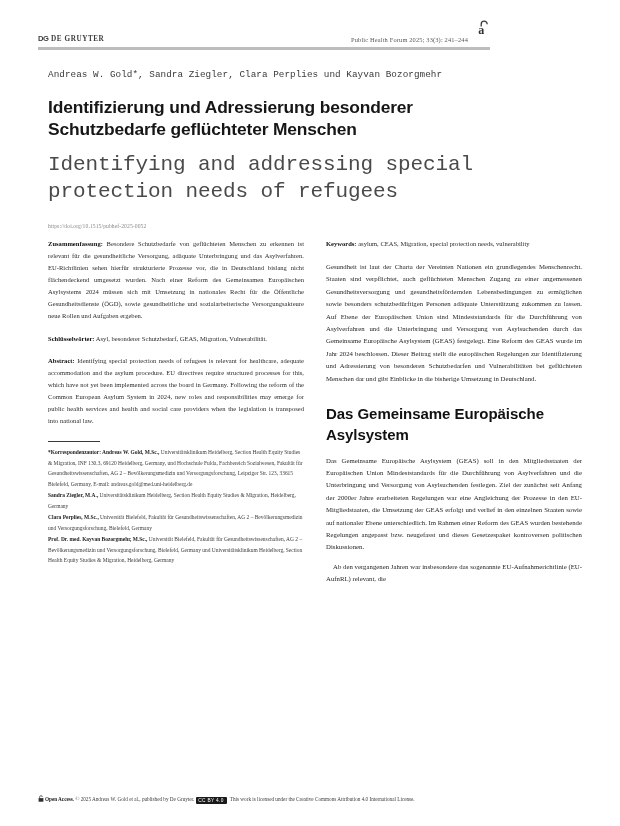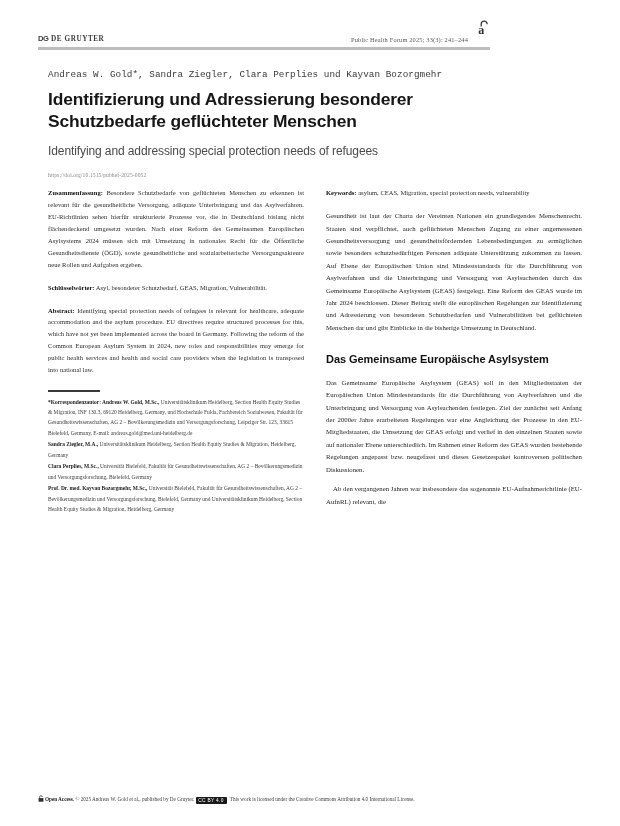--- a/index.html
+++ b/index.html
@@ -83,36 +83,36 @@
   
   .authors {
     margin-top: 19px;
     font-family: Liberation Mono, monospace;
     font-size: 9.3px;
     color: #3a3a3a;
     letter-spacing: 0.05px;
     margin-left: 10px;
   }
   .title-de {
-    margin-top: 8px;
+    margin-top: 16px;
     margin-left: 10px;
     font-family: "Liberation Sans", sans-serif;
     font-weight: bold;
     font-size: 17.4px;
     line-height: 1.27;
     letter-spacing: -0.15px;
     color: #161616;
     max-width: 470px;
   }
   .title-en {
     margin-top: 2px;
     margin-left: 10px;
-    font-family: Liberation Sans, sans-serif;
+    font-family: Liberation Mono, monospace;
     font-weight: normal;
-    font-size: 12px;
+    font-size: 21px;
     line-height: 1.28;
     letter-spacing: -0.1px;
     color: #4a4a4a;
     max-width: 480px;
   }
 
   .doi {
     margin-top: 13px;
     margin-left: 10px;
     font-family: "Liberation Serif", serif;
@@ -162,21 +162,21 @@
     text-align: justify;
     color: #262626;
     margin: 0 0 7px 0;
     letter-spacing: 0.01px;
   }
   .body-p.indent { text-indent: 7px; }
 
   .h2 {
     font-family: "Liberation Sans", sans-serif;
     font-weight: bold;
-    font-size: 11px;
+    font-size: 15px;
     line-height: 1.42;
     color: #111;
     margin: 18px 0 9px 0;
     letter-spacing: -0.05px;
   }
 
   
   .aff-wrap {
     margin-top: 14px;
   }

